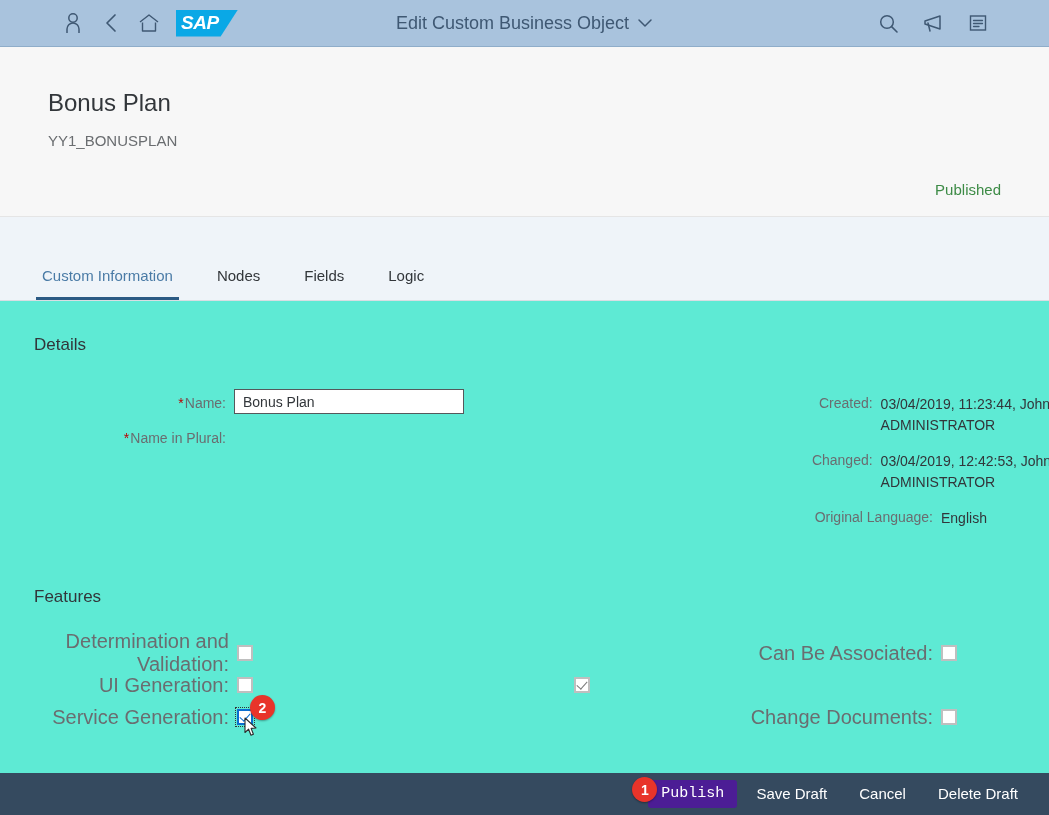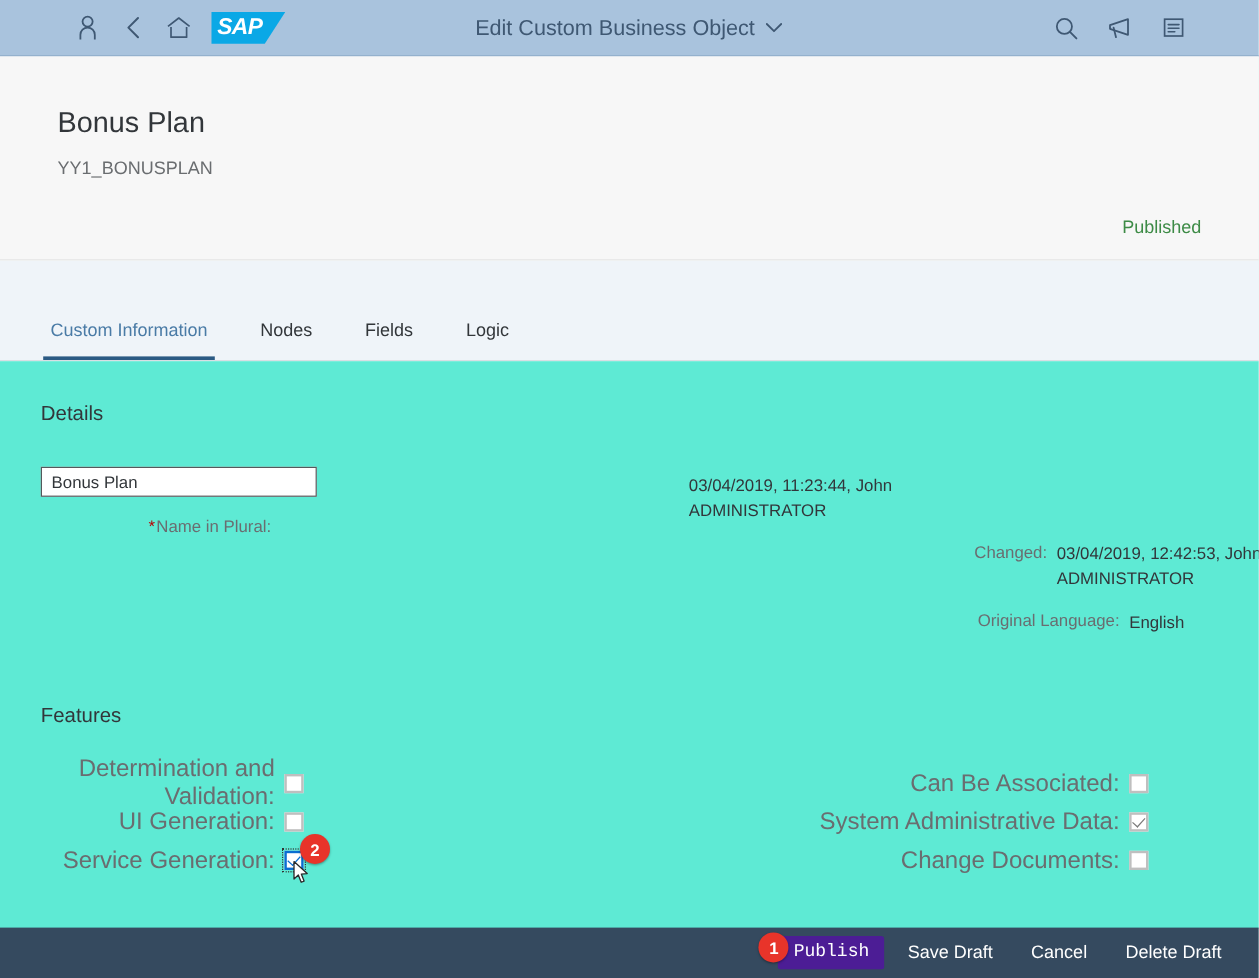--- a/index.html
+++ b/index.html
@@ -382,32 +382,34 @@
 </div>
 
 <div class="content">
 
   <h2 class="section-title">Details</h2>
 
   <div class="form-grid">
     <div class="col-left">
 
       <div class="frow">
+        <div class="flabel"><span class="req">*</span><span>Name:</span></div>
         <input class="finput" type="text" value="Bonus Plan" style="">
       </div>
 
       <div class="frow">
         <div class="flabel"><span class="req">*</span><span>Name in Plural:</span></div>
       </div>
 
     </div>
 
     <div class="col-right">
 
       <div class="frow">
+        <div class="flabel">Created:</div>
         <div class="fvalue">03/04/2019, 11:23:44, John ADMINISTRATOR</div>
       </div>
 
       <div class="frow" style="margin-top:8px;">
         <div class="flabel">Changed:</div>
         <div class="fvalue">03/04/2019, 12:42:53, John ADMINISTRATOR</div>
       </div>
 
       <div class="frow" style="margin-top:8px;">
         <div class="flabel">Original Language:</div>
@@ -447,21 +449,20 @@
       </div>
 
       <div class="col-right">
 
         <div class="crow">
           <div class="clabel">Can Be Associated:</div>
           <div class="cbox"></div>
         </div>
 
         <div class="crow">
-          <div class="clabel">System Administrative Data:</div>
           <div class="cbox checked"></div>
         </div>
 
         <div class="crow">
           <div class="clabel">Change Documents:</div>
           <div class="cbox"></div>
         </div>
 
       </div>
     </div>

